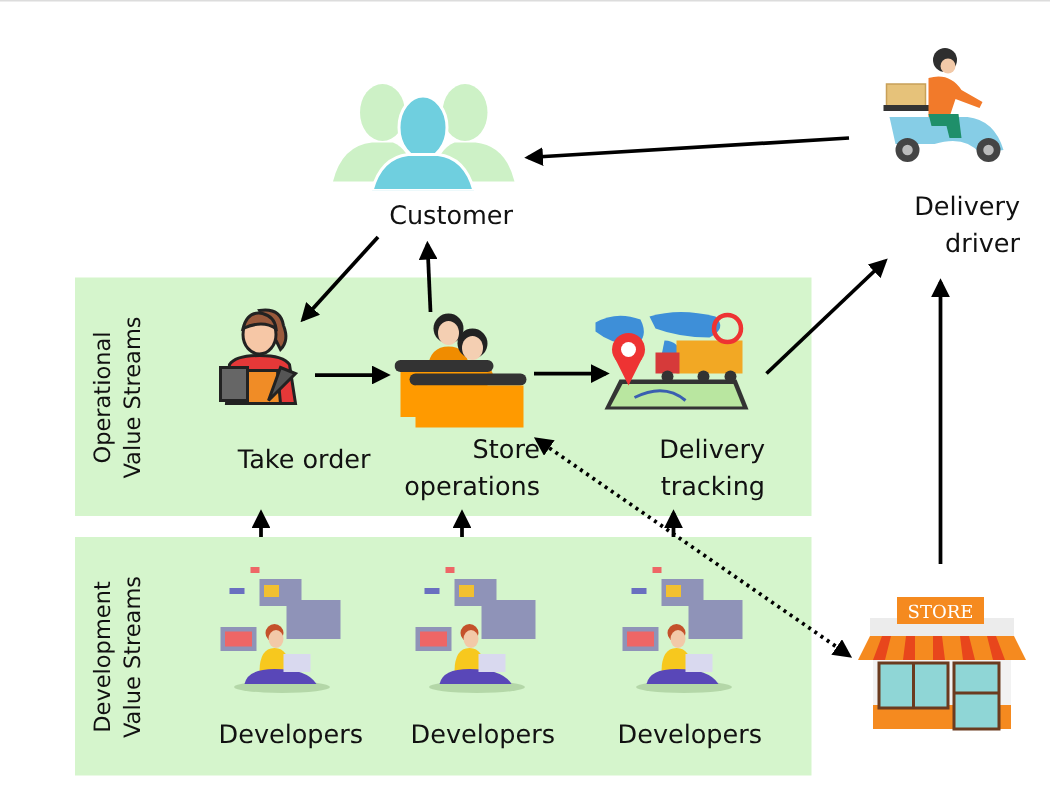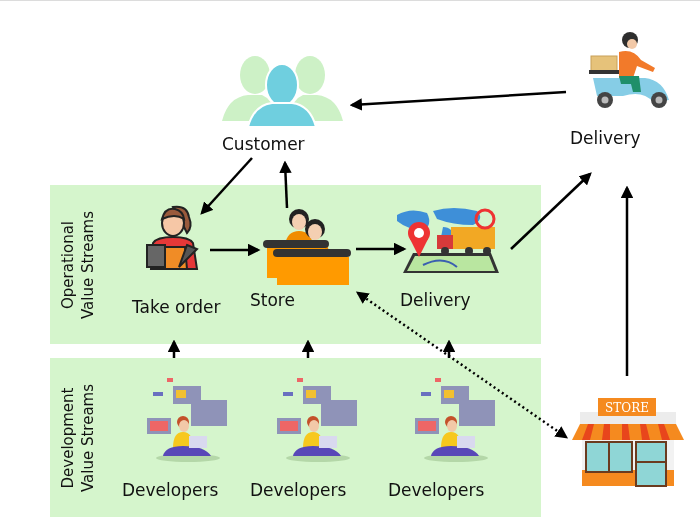--- a/index.html
+++ b/index.html
@@ -10,21 +10,21 @@
       color: #111;
     }
     .topline { position: absolute; left: 0; top: 0; width: 700px; height: 1px; background: #dcdcdc; }
     .panel { position: absolute; background: #d5f5cc; }
     #panel-ops { left: 50px; top: 185px; width: 491px; height: 159px; }
     #panel-dev { left: 50px; top: 358px; width: 491px; height: 159px; }
     .vlabel {
       position: absolute; font-size: 15px; line-height: 20px; text-align: center;
       transform: rotate(-90deg); transform-origin: center center; white-space: nowrap;
     }
-    .label { position: absolute; font-size: 17px; line-height: 25px; text-align: left; white-space: nowrap; }
+    .label { position: absolute; font-size: 17px; line-height: 25px; text-align: right; white-space: nowrap; }
     .icon { position: absolute; }
     svg.arrows { position: absolute; left: 0; top: 0; }
   </style>
 </head>
 <body>
 
 <div class="topline"></div>
 
 <div class="panel" id="panel-ops"></div>
 <div class="panel" id="panel-dev"></div>
@@ -60,20 +60,21 @@
     <circle cx="22" cy="70" r="3.5" fill="#bbb"></circle>
   <circle cx="76" cy="70" r="8" fill="#444"></circle>
     <circle cx="76" cy="70" r="3.5" fill="#bbb"></circle>
   <circle cx="47" cy="10" r="8" fill="#2e2e2e"></circle>
   <circle cx="49" cy="14" r="5" fill="#f2c9a8"></circle>
   <path d="M36 22 Q50 18 58 30 L72 38 L70 42 L54 36 L50 48 L36 48 Z" fill="#f27a2a"></path>
   <path d="M36 46 L56 46 L58 62 L50 62 L48 54 L38 54 Z" fill="#1f8f6a"></path>
 </svg>
 <div class="label" style="left:570px; top:126px; width:110px;">
   <div>Delivery</div>
+  <div>driver</div>
 </div>
 
 <svg class="icon" style="left:143px; top:203px;" width="60" height="68" viewBox="0 0 60 68">
   <path d="M30 4 Q44 2 46 14 Q50 24 44 30 L40 22 Z" fill="#9a5a3c" stroke="#222" stroke-width="2"></path>
   <ellipse cx="30" cy="20" rx="11" ry="13" fill="#f6c7a6" stroke="#222" stroke-width="2"></ellipse>
   <path d="M19 16 Q22 4 32 6 Q40 8 41 16 Q32 10 19 16 Z" fill="#9a5a3c" stroke="#222" stroke-width="2"></path>
   <path d="M8 66 L10 40 Q14 34 30 34 Q46 34 50 40 L54 66 Z" fill="#e53838" stroke="#222" stroke-width="2"></path>
   <path d="M20 44 L42 44 L44 66 L18 66 Z" fill="#f08c26" stroke="#222" stroke-width="2"></path>
   <rect x="4" y="42" width="18" height="22" fill="#666" stroke="#222" stroke-width="2"></rect>
   <path d="M44 42 L54 46 L36 64 Z" fill="#555" stroke="#222" stroke-width="2"></path>
@@ -87,20 +88,21 @@
   <circle cx="52" cy="24" r="10" fill="#222"></circle>
     <ellipse cx="52" cy="27" rx="7" ry="8" fill="#f4cfb2"></ellipse>
   <path d="M38 46 Q40 36 52 36 Q64 36 66 46 Z" fill="#f08c00"></path>
   <rect x="0" y="35" width="66" height="8" rx="4" fill="#333"></rect>
   <rect x="4" y="43" width="58" height="30" fill="#ff9a00"></rect>
   <rect x="10" y="44" width="78" height="8" rx="4" fill="#333"></rect>
   <rect x="14" y="52" width="72" height="28" fill="#ff9a00"></rect>
 </svg>
 <div class="label" style="left:250px; top:288px; width:110px;">
   <div>Store</div>
+  <div>operations</div>
 </div>
 
 <svg class="icon" style="left:393px; top:205px;" width="110" height="72" viewBox="0 0 110 72">
   <path d="M4 10 Q18 2 34 8 Q40 20 30 26 Q14 24 4 16 Z" fill="#3e8fd8"></path>
   <path d="M40 6 Q60 0 84 6 Q92 14 80 20 Q60 20 44 14 Z" fill="#3e8fd8"></path>
   <path d="M50 22 Q60 22 62 34 Q54 40 48 32 Z" fill="#3e8fd8"></path>
   <path d="M10 68 L20 48 L98 48 L106 68 Z" fill="#333"></path>
   <path d="M14 66 L22 51 L96 51 L102 66 Z" fill="#b9e6a0"></path>
   <path d="M30 60 Q50 50 64 62" stroke="#3a5fb0" stroke-width="2" fill="none"></path>
   <circle cx="26" cy="28" r="11" fill="#e33"></circle>
@@ -108,20 +110,21 @@
   <path d="M17 34 L26 52 L35 34 Z" fill="#e33"></path>
   <rect x="58" y="22" width="44" height="22" fill="#f2a824"></rect>
   <rect x="44" y="30" width="16" height="14" fill="#d63a3a"></rect>
   <circle cx="52" cy="46" r="4" fill="#333"></circle>
     <circle cx="76" cy="46" r="4" fill="#333"></circle>
     <circle cx="94" cy="46" r="4" fill="#333"></circle>
   <circle cx="92" cy="14" r="9" fill="none" stroke="#e33" stroke-width="3"></circle>
 </svg>
 <div class="label" style="left:400px; top:288px; width:110px;">
   <div>Delivery</div>
+  <div>tracking</div>
 </div>
 
 <svg class="icon" style="left:133px; top:376px;" width="100" height="88" viewBox="0 0 100 88">
   <rect x="40" y="10" width="28" height="18" fill="#8f93b8"></rect>
     <rect x="43" y="14" width="10" height="8" fill="#f2c030"></rect>
   <rect x="58" y="24" width="36" height="26" fill="#8f93b8"></rect>
   <rect x="14" y="42" width="24" height="16" fill="#8f93b8"></rect>
     <rect x="17" y="45" width="18" height="10" fill="#e66"></rect>
   <rect x="34" y="2" width="6" height="4" fill="#e66"></rect>
     <rect x="20" y="16" width="10" height="4" fill="#6a6fc0"></rect>

